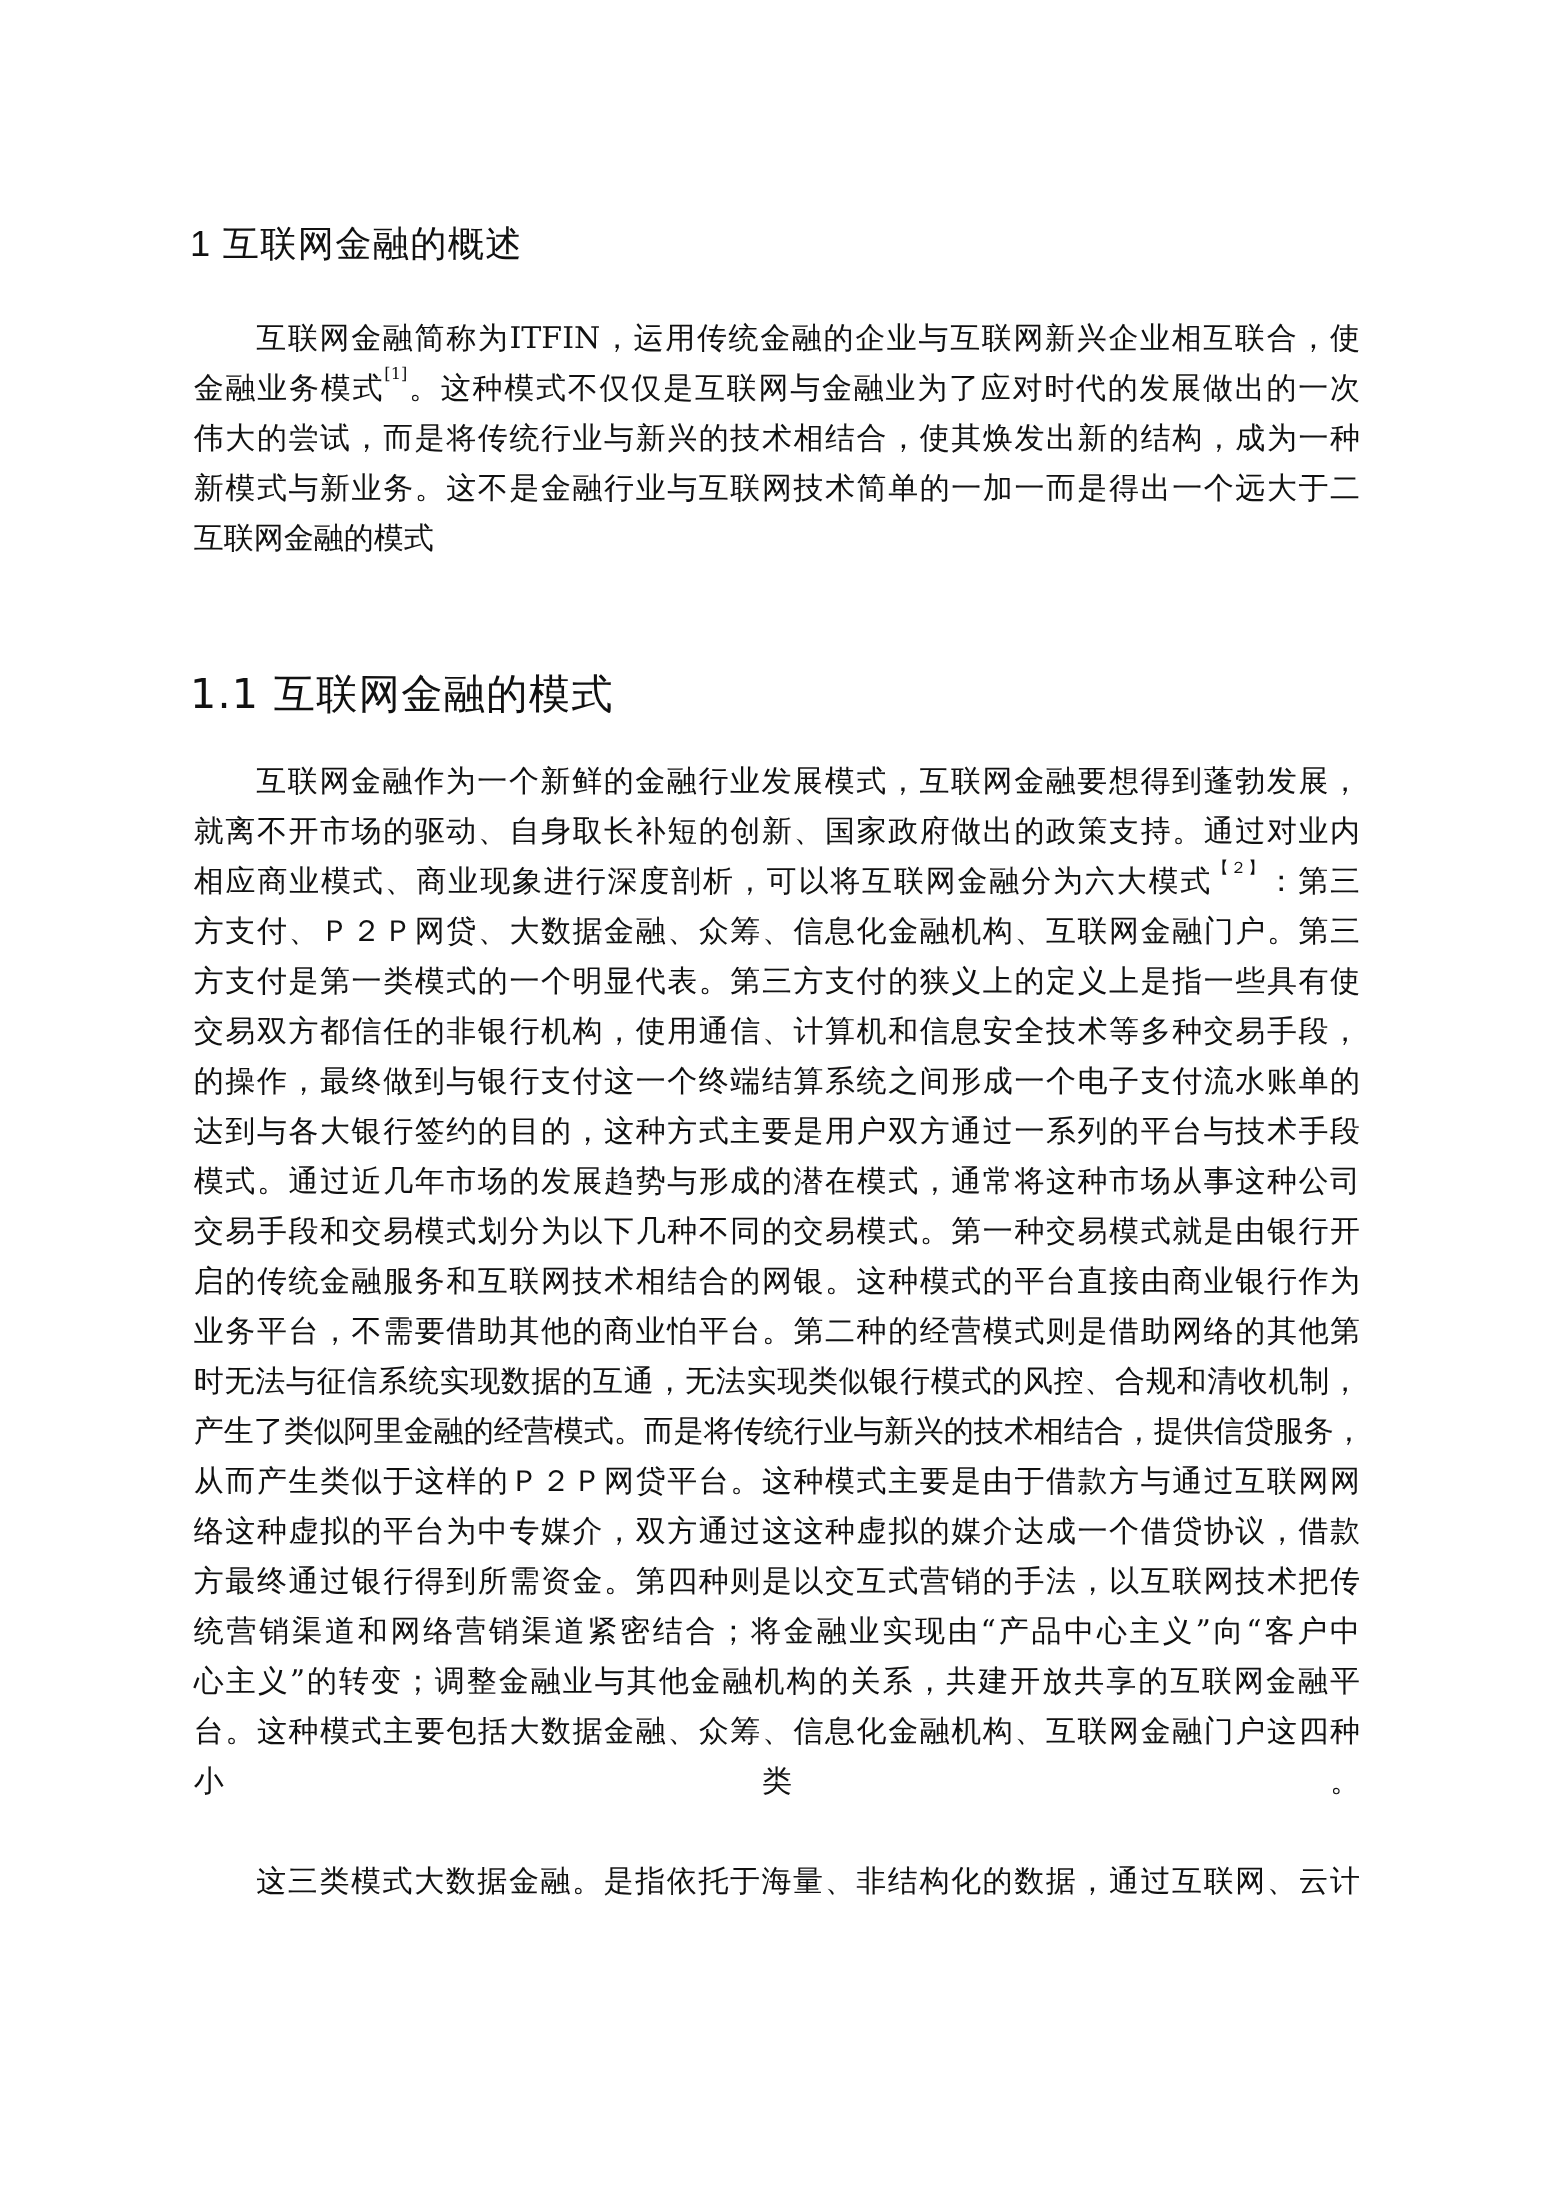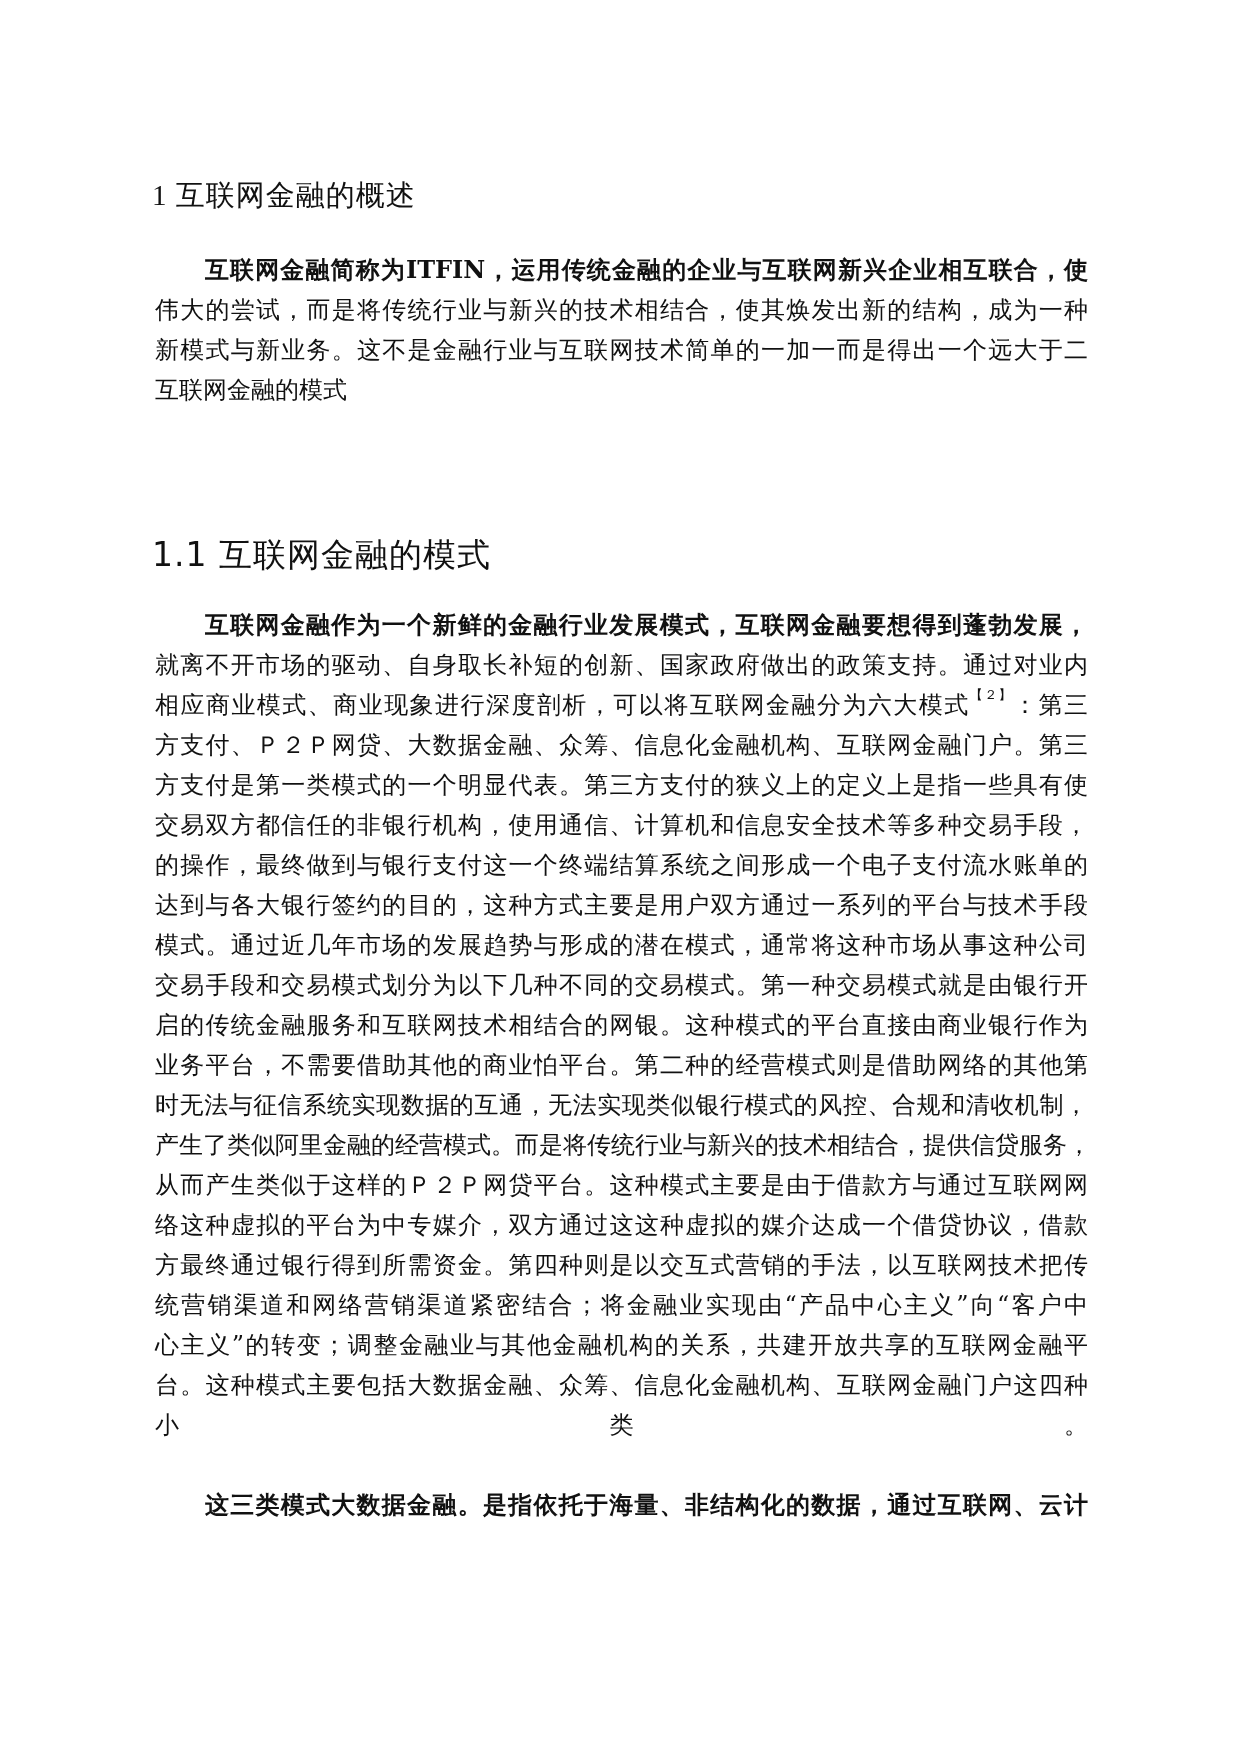--- a/index.html
+++ b/index.html
@@ -1,38 +1,39 @@
 <!DOCTYPE html>
 <html><head>
 <meta charset="utf-8">
 <style>
   html, body { margin: 0; padding: 0; background: #ffffff; }
   body { width: 1240px; height: 1754px; position: relative; overflow: hidden;
          font-family: "DejaVu Serif", "Liberation Serif", serif; color: #111; }
   .page { position: absolute; left: 0; top: 0; width: 1240px; height: 1754px; }
-  .h1 { position: absolute; left: 152px; top: 176px; font-family: Liberation Serif, serif;
+  .h1 { position: absolute; left: 152px; top: 176px; font-family: Liberation Sans, sans-serif;
         font-size: 29px; letter-spacing: 1px; color: #111; white-space: nowrap; }
   .h2 { position: absolute; left: 152px; top: 533px; font-family: "DejaVu Sans", "Liberation Sans", sans-serif;
         font-size: 33px; letter-spacing: 1px; color: #111; white-space: nowrap; }
   .para { position: absolute; left: 155px; width: 933px; }
   .line { display: block; height: 40px; line-height: 40px; font-size: 24px;
           text-align: justify; text-align-last: justify; white-space: nowrap; overflow: visible; }
-  .line.indent { padding-left: 50px; font-weight: bold; }
+  .line.indent { padding-left: 50px; }
   .line.last { text-align-last: left; }
   sup { font-size: 13px; vertical-align: top; line-height: 20px; }
 </style>
 </head>
 <body>
 
 <div class="page">
 
   <div class="h1">1 互联网金融的概述</div>
 
   <div class="para" style="top:250px;">
     <span class="line indent">互联网金融简称为ITFIN，运用传统金融的企业与互联网新兴企业相互联合，使</span>
+    <span class="line"><span>金融业务模式</span><sup>[1]</sup><span>。这种模式不仅仅是互联网与金融业为了应对时代的发展做出的一次</span></span>
     <span class="line">伟大的尝试，而是将传统行业与新兴的技术相结合，使其焕发出新的结构，成为一种</span>
     <span class="line">新模式与新业务。这不是金融行业与互联网技术简单的一加一而是得出一个远大于二</span>
     <span class="line last">互联网金融的模式</span>
   </div>
 
   <div class="h2">1.1 互联网金融的模式</div>
 
   <div class="para" style="top:605px;">
     <span class="line indent">互联网金融作为一个新鲜的金融行业发展模式，互联网金融要想得到蓬勃发展，</span>
     <span class="line">就离不开市场的驱动、自身取长补短的创新、国家政府做出的政策支持。通过对业内</span>

